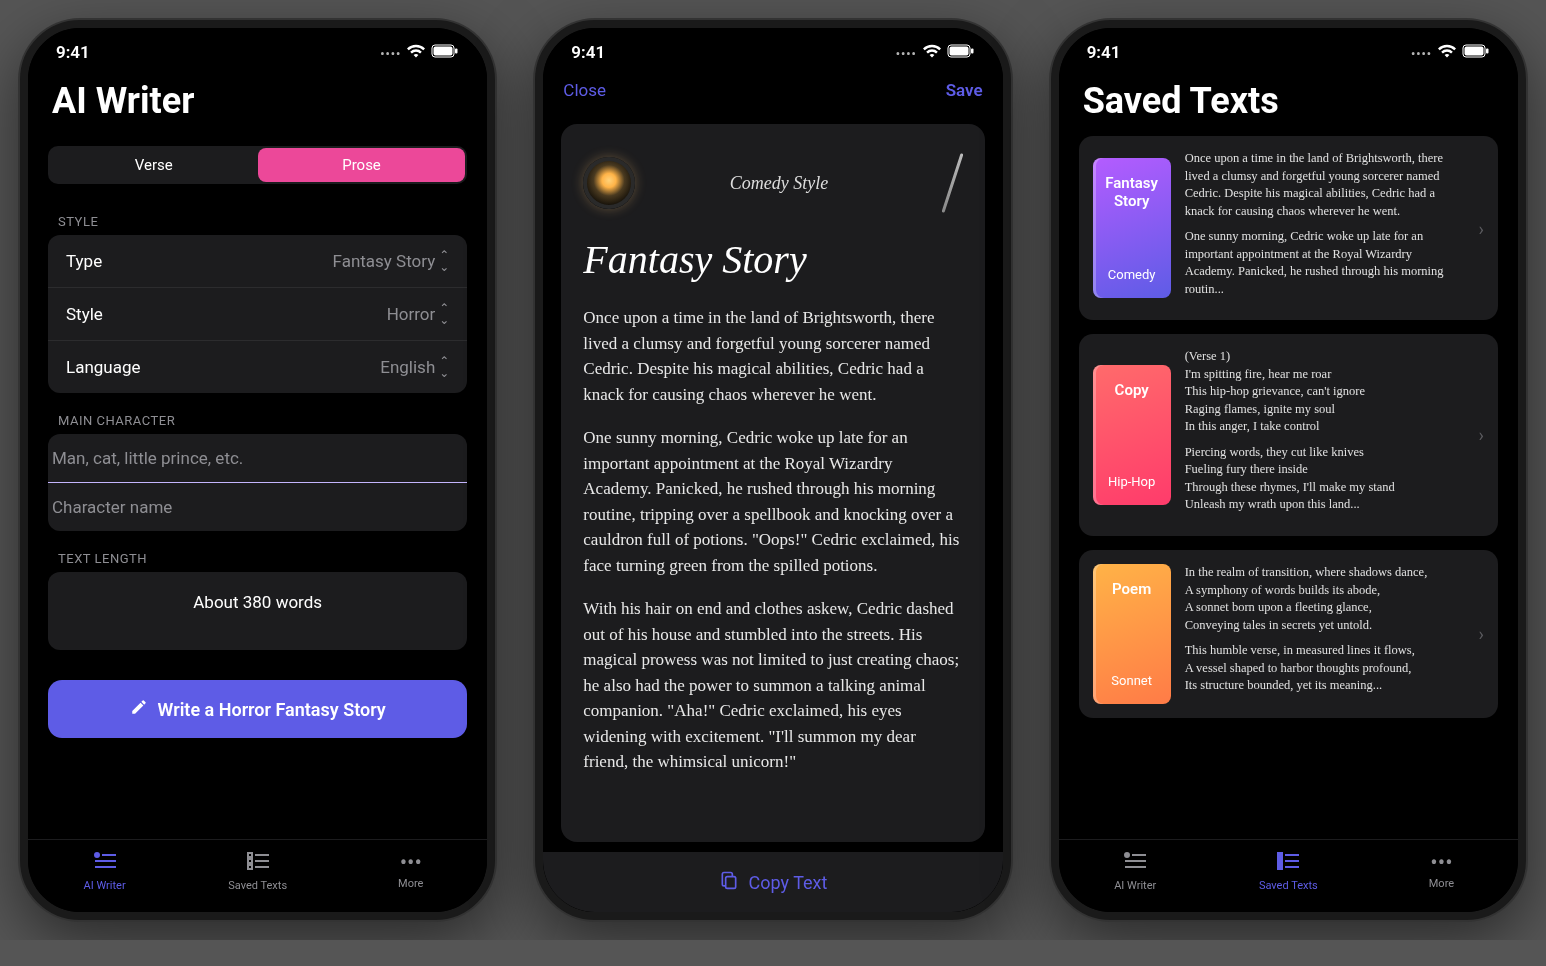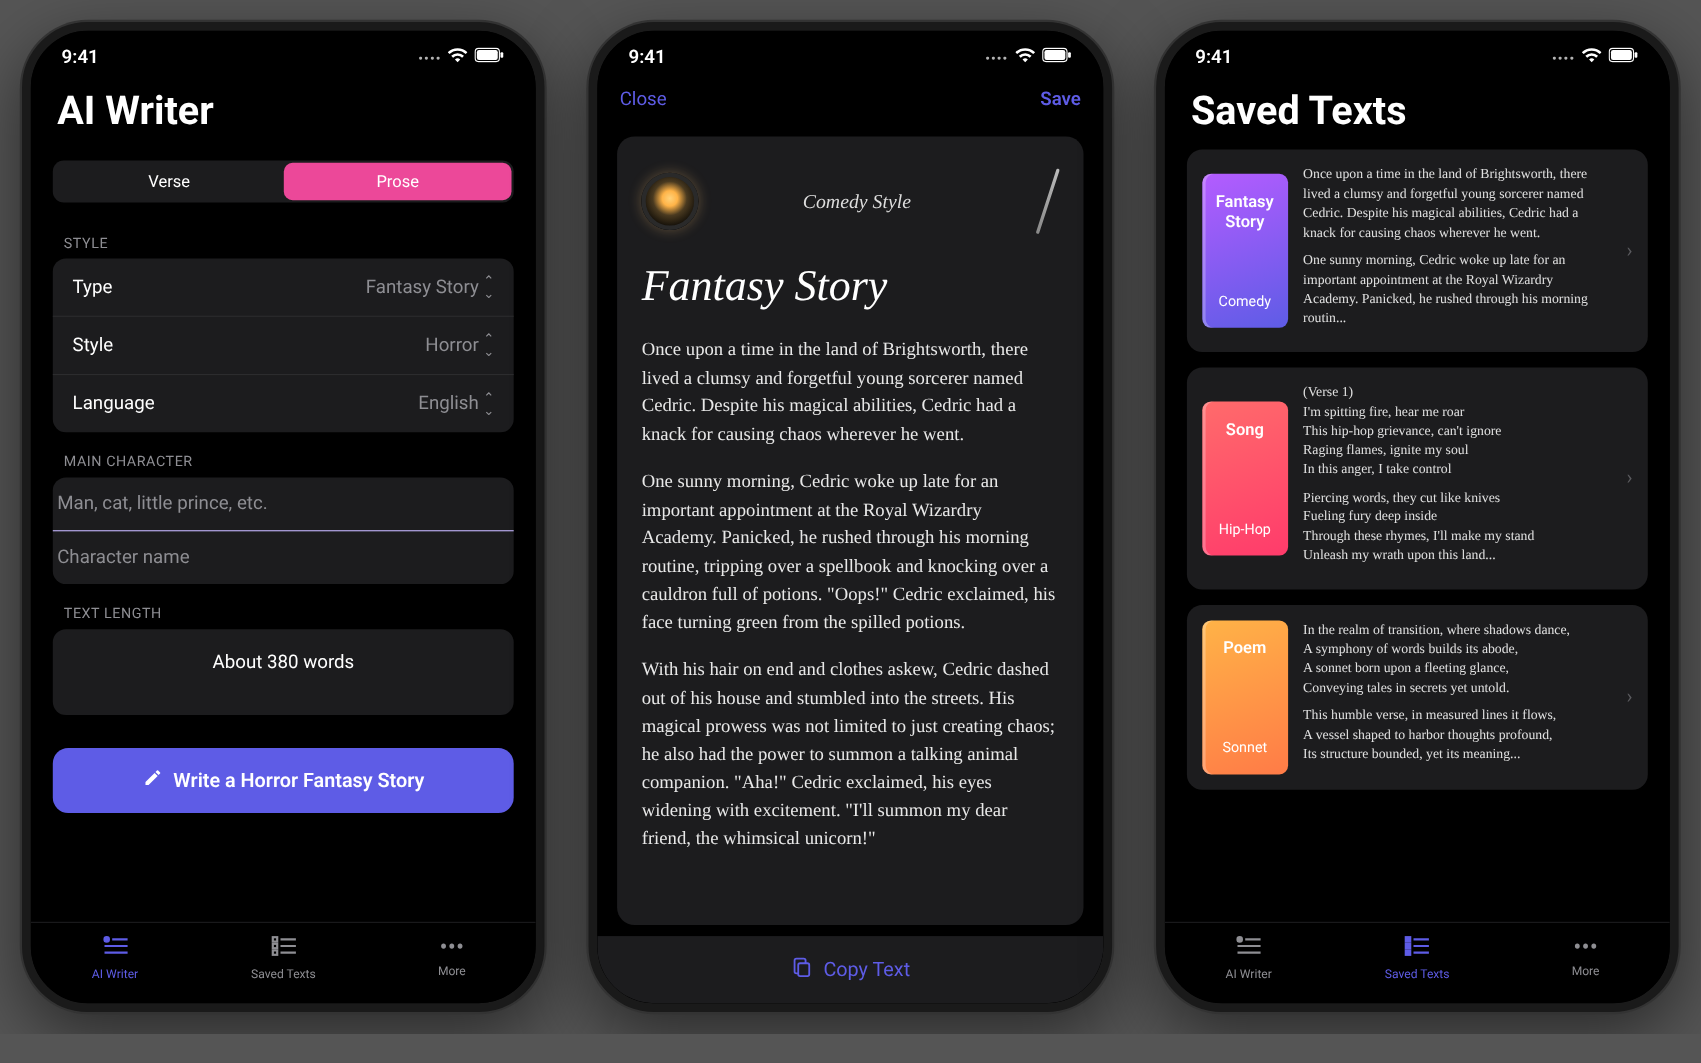--- a/index.html
+++ b/index.html
@@ -385,31 +385,31 @@
       </div>
       <div class="saved-text">
         <p>Once upon a time in the land of Brightsworth, there lived a clumsy and forgetful young sorcerer named Cedric. Despite his magical abilities, Cedric had a knack for causing chaos wherever he went.</p>
         <p>One sunny morning, Cedric woke up late for an important appointment at the Royal Wizardry Academy. Panicked, he rushed through his morning routin...</p>
       </div>
       <div class="chevron">›</div>
     </div>
 
     <div class="saved-item">
       <div class="book book-2">
-        <div class="book-title">Song</div>
+        <div class="book-title">Copy</div>
         <div class="book-sub">Hip-Hop</div>
       </div>
       <div class="saved-text">
         <p style="white-space:pre-line">(Verse 1)
 I'm spitting fire, hear me roar
 This hip-hop grievance, can't ignore
 Raging flames, ignite my soul
 In this anger, I take control</p>
         <p style="white-space:pre-line">Piercing words, they cut like knives
-Fueling fury deep inside
+Fueling fury there inside
 Through these rhymes, I'll make my stand
 Unleash my wrath upon this land...</p>
       </div>
       <div class="chevron">›</div>
     </div>
 
     <div class="saved-item">
       <div class="book book-3">
         <div class="book-title">Poem</div>
         <div class="book-sub">Sonnet</div>

